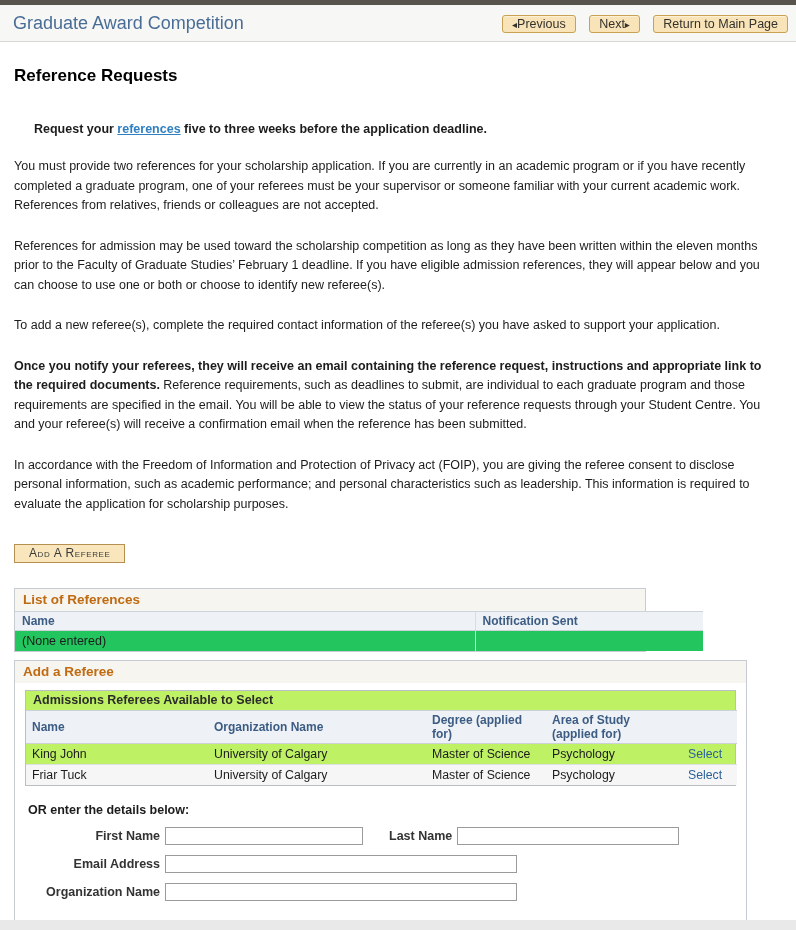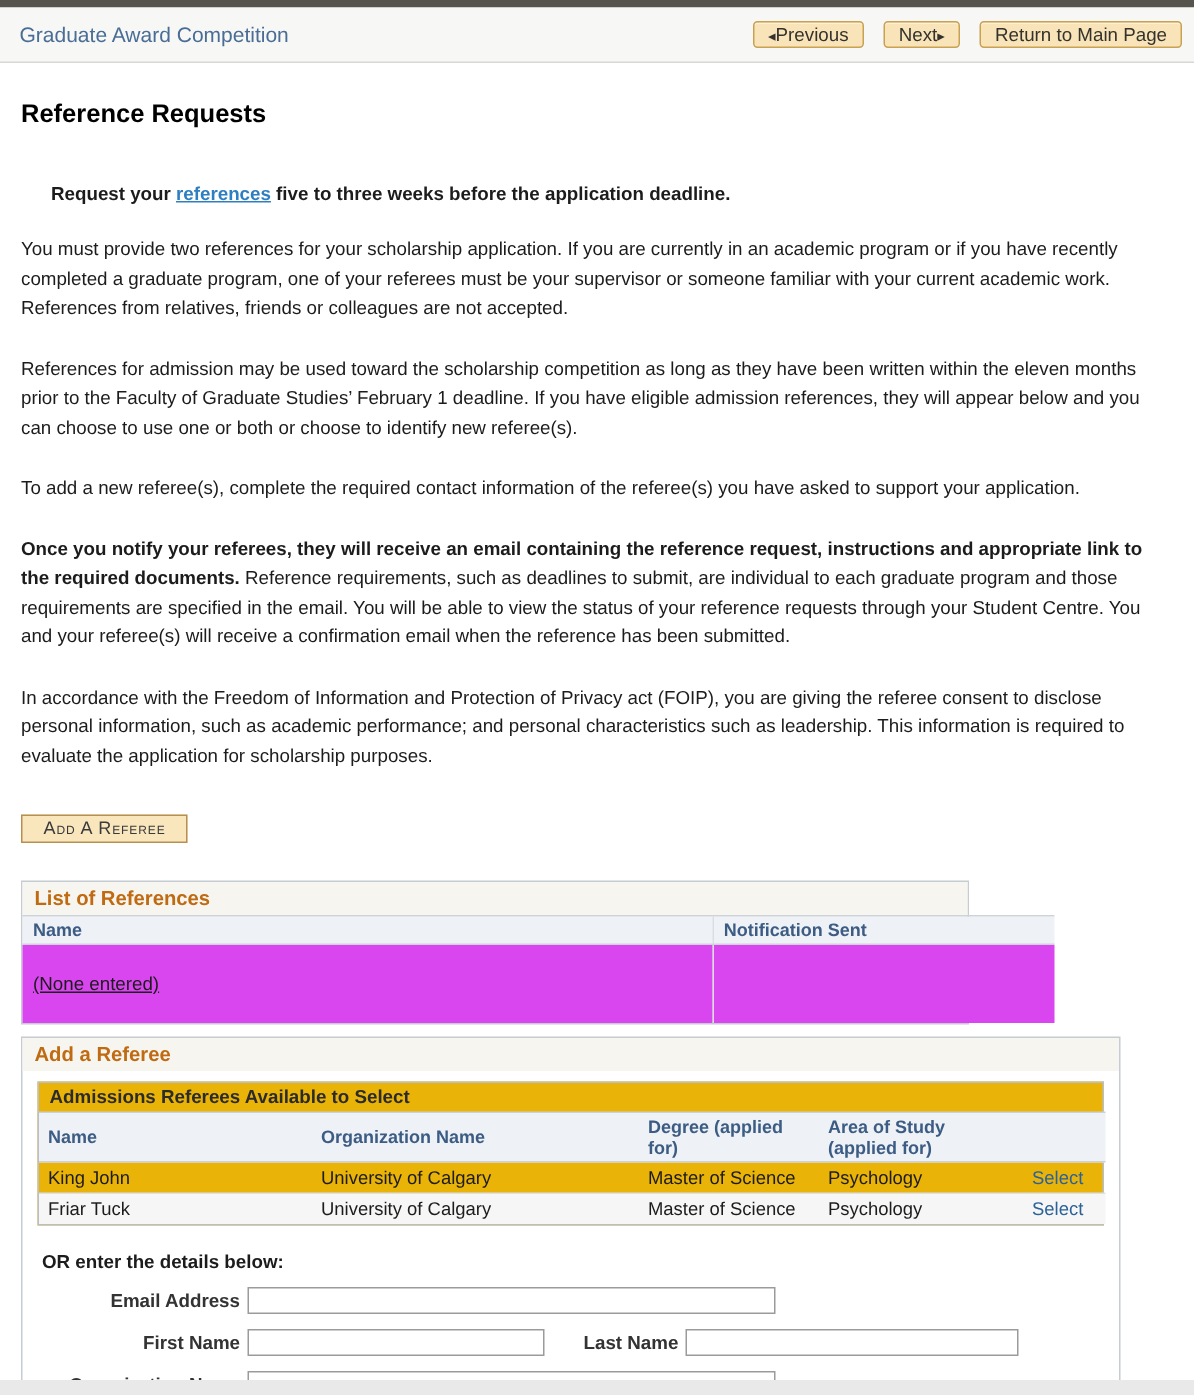--- a/index.html
+++ b/index.html
@@ -14,21 +14,21 @@
   .page { position:relative; width:796px; height:930px; }
 
   
   .top-strip { height:5px; background:#56544c; }
   .header {
     height:37px; background:#f7f7f6;
     border-bottom:1px solid #d8d8d6;
     display:flex; align-items:center;
     padding:0 8px 0 13px;
   }
-  .header-title { flex:1; color:#4a6d96; font-size:14px; }
+  .header-title { flex:1; color:#4a6d96; font-size:18px; }
   .hbtn {
     background:#f8e4b8; border:1px solid #c9a153; border-radius:3px;
     font-family:"Liberation Sans", sans-serif;
     font-size:12.5px; color:#34322c; padding:1px 9px; margin-left:9px;
     box-shadow:inset 0 1px 0 #fcf1d6; cursor:pointer; white-space:nowrap;
   }
   .hbtn .arrow { font-size:10px; }
 
   
   .content { padding:0 14px; }
@@ -53,27 +53,27 @@
     background:#f6f5f0; color:#c06a11; font-weight:bold;
     font-size:13.5px; padding:3px 8px 4px;
   }
   .list-box { width:632px; margin-top:25px; }
   table.list { width:100%; border-collapse:collapse; font-size:12.5px; table-layout:fixed; }
   table.list th {
     background:#eef1f5; color:#3c5c84; text-align:left; font-size:12px;
     padding:2px 7px; border-top:1px solid #cdd3d9; border-bottom:1px solid #cdd3d9;
     font-weight:bold;
   }
-  table.list td { background:#d946ef; padding:19px 7px; height:20px;text-decoration:underline; }
+  table.list td { background:#22c55e; padding:3px 7px; height:20px; }
   table.list .col2 { border-left:1px solid #d9dde1; }
 
   .addref-box { width:733px; margin-top:8px; padding-bottom:14px; }
   .addref-inner { padding:7px 10px 0; }
 
-  .adm-box { border:1px solid #b9bfc5; width:711px; background:#eab308; }
+  .adm-box { border:1px solid #b9bfc5; width:711px; background:#bef264; }
   .adm-label { font-weight:bold; font-size:12.5px; padding:2px 7px 3px; color:#2b2b2b; }
   table.adm { border-collapse:collapse; width:100%; table-layout:fixed; font-size:12.3px; }
   table.adm th {
     background:#eef1f5; color:#3c5c84; text-align:left; font-size:12px;
     padding:2px 6px; border-top:1px solid #ccd1d7; border-bottom:1px solid #ccd1d7;
     font-weight:bold;
   }
   table.adm td { padding:3px 6px; height:19px; border-bottom:1px solid #dde1e5; }
   table.adm tr.alt td { background:#f6f6f6; }
   table.adm td.name-cell { }
@@ -200,32 +200,32 @@
                 <td>Psychology</td>
                 <td><a href="#" class="select-link">Select</a></td>
               </tr>
             </tbody>
           </table>
         </div>
 
         <div class="or-label">OR enter the details below:</div>
 
         <div class="form-row">
-          <label class="flabel">Email Address</label>
-          <input type="text" class="txt em" value="" style="">
-        </div>
-
-        <div class="form-row">
           <label class="flabel">First Name</label>
           <input type="text" class="txt fn" value="" style="">
           <label class="flabel inline">Last Name</label>
           <input type="text" class="txt ln" value="" style="">
         </div>
 
         <div class="form-row">
+          <label class="flabel">Email Address</label>
+          <input type="text" class="txt em" value="" style="">
+        </div>
+
+        <div class="form-row">
           <label class="flabel">Organization Name</label>
           <input type="text" class="txt org" value="" style="">
         </div>
 
         <div class="addbtn-row">
           <button class="add-btn">Add</button>
         </div>
 
       </div>
     </div>

